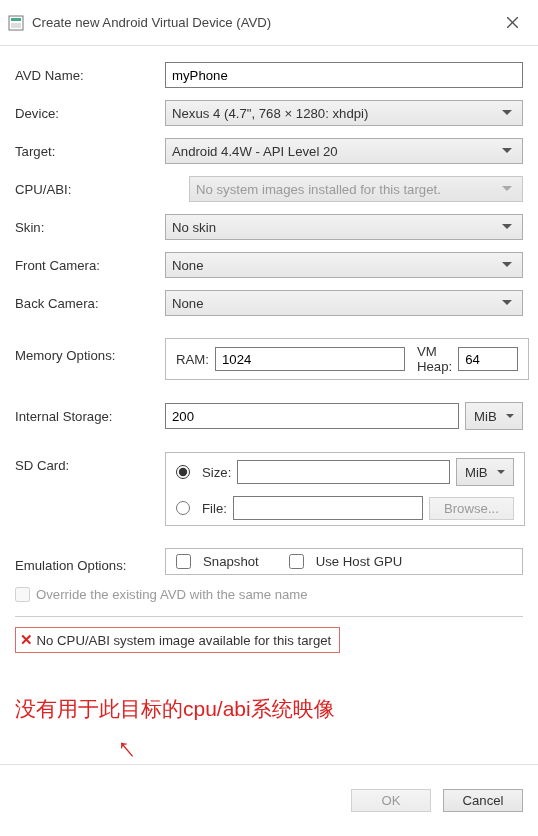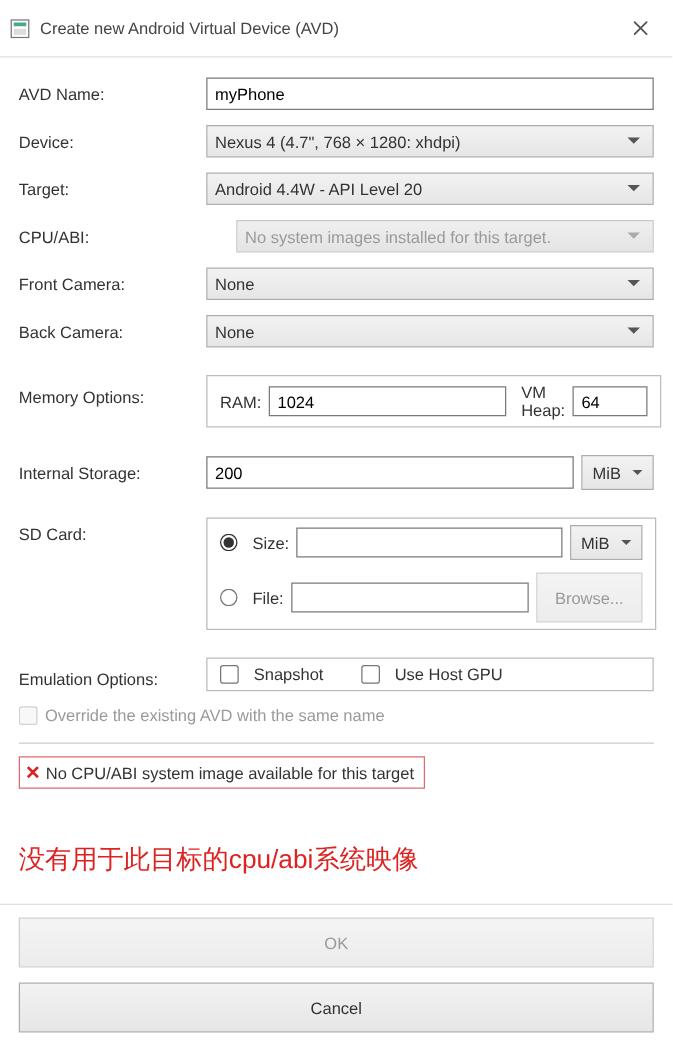--- a/index.html
+++ b/index.html
@@ -86,21 +86,21 @@
   .subrow { display:flex; align-items:center; gap:6px;}
   .small-input {
     height:24px;border:1px solid #7a7a7a;padding:2px 6px;font:inherit;background:#fff;
   }
   .unit-select {
     height:28px;border:1px solid #adadad;background:linear-gradient(#f2f2f2,#e6e6e6);
     display:flex;align-items:center;padding:0 8px;position:relative;min-width:58px;
   }
   .unit-select .chev { position:absolute;right:8px;top:11px;width:0;height:0;border-left:4px solid transparent;border-right:4px solid transparent;border-top:4px solid #555;}
   .btn {
-    height:40px;min-width:80px;border:1px solid #adadad;background:linear-gradient(#f2f2f2,#e6e6e6);
+    height:23px;min-width:80px;border:1px solid #adadad;background:linear-gradient(#f2f2f2,#e6e6e6);
     display:inline-flex;align-items:center;justify-content:center;padding:0 14px;font:inherit;
   }
   .btn.disabled { color:#9a9a9a; background:linear-gradient(#f4f4f4,#ececec); border-color:#d0d0d0;}
   .radio { width:14px;height:14px;margin:0 6px 0 0; accent-color:#333;}
   .override-row {
     margin-top:2px;
     display:flex;align-items:flex-start;color:#9a9a9a;
   }
   .hr { height:1px;background:#ccc;margin:14px 0 10px 0;}
   .error-row {
@@ -115,24 +115,23 @@
     font-size:30px;
     transform:rotate(-40deg);
     pointer-events:none;
   }
   .annotation-text {
     color:#d22; font-size:21px; font-family:"Microsoft YaHei","Segoe UI",sans-serif;
   }
   .footer {
     position:absolute; left:0; right:0; bottom:0;
     border-top:1px solid #e0e0e0;
-    padding:10px 15px;
+    padding:24px 15px;
     display:flex; justify-content:flex-end; gap:12px;
     background:#fff;
-    flex-direction:column;
   }
   .rel { position:relative; }
 </style>
 </head>
 <body>
 
 <div class="titlebar">
   <span class="app-ico">
     <svg width="16" height="16" viewBox="0 0 16 16">
         <rect x="1" y="1" width="14" height="14" fill="#fff" stroke="#777"></rect>
@@ -174,20 +173,27 @@
 
   <div class="row">
     <div class="lbl">CPU/ABI:</div>
     <div class="select disabled">
       <span>No system images installed for this target.</span>
       <span class="chev"></span>
     </div>
   </div>
 
 
+  <div class="row">
+    <div class="lbl">Skin:</div>
+    <div class="select">
+      <span>No skin</span>
+      <span class="chev"></span>
+    </div>
+  </div>
 
   <div class="row">
     <div class="lbl">Front Camera:</div>
     <div class="select">
       <span>None</span>
       <span class="chev"></span>
     </div>
   </div>
 
   <div class="row">

